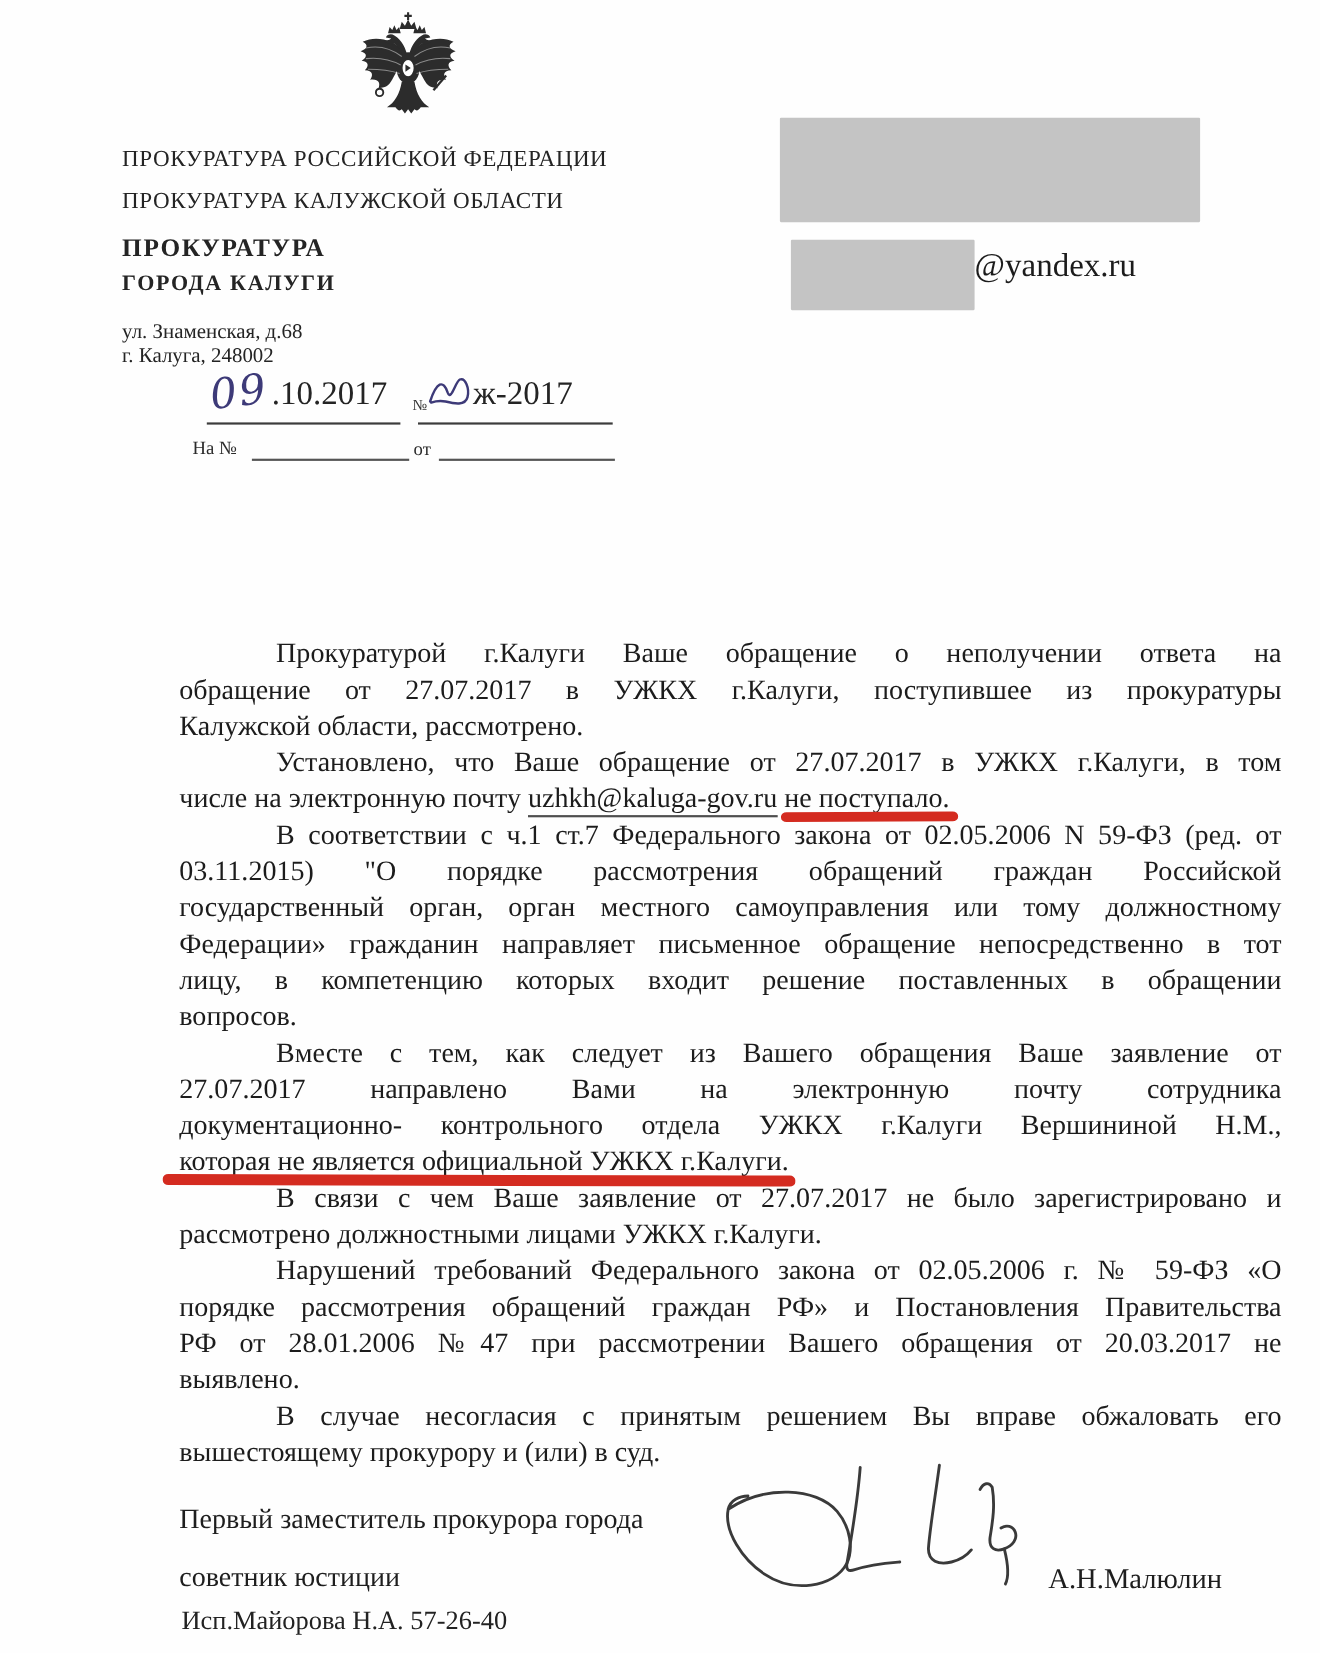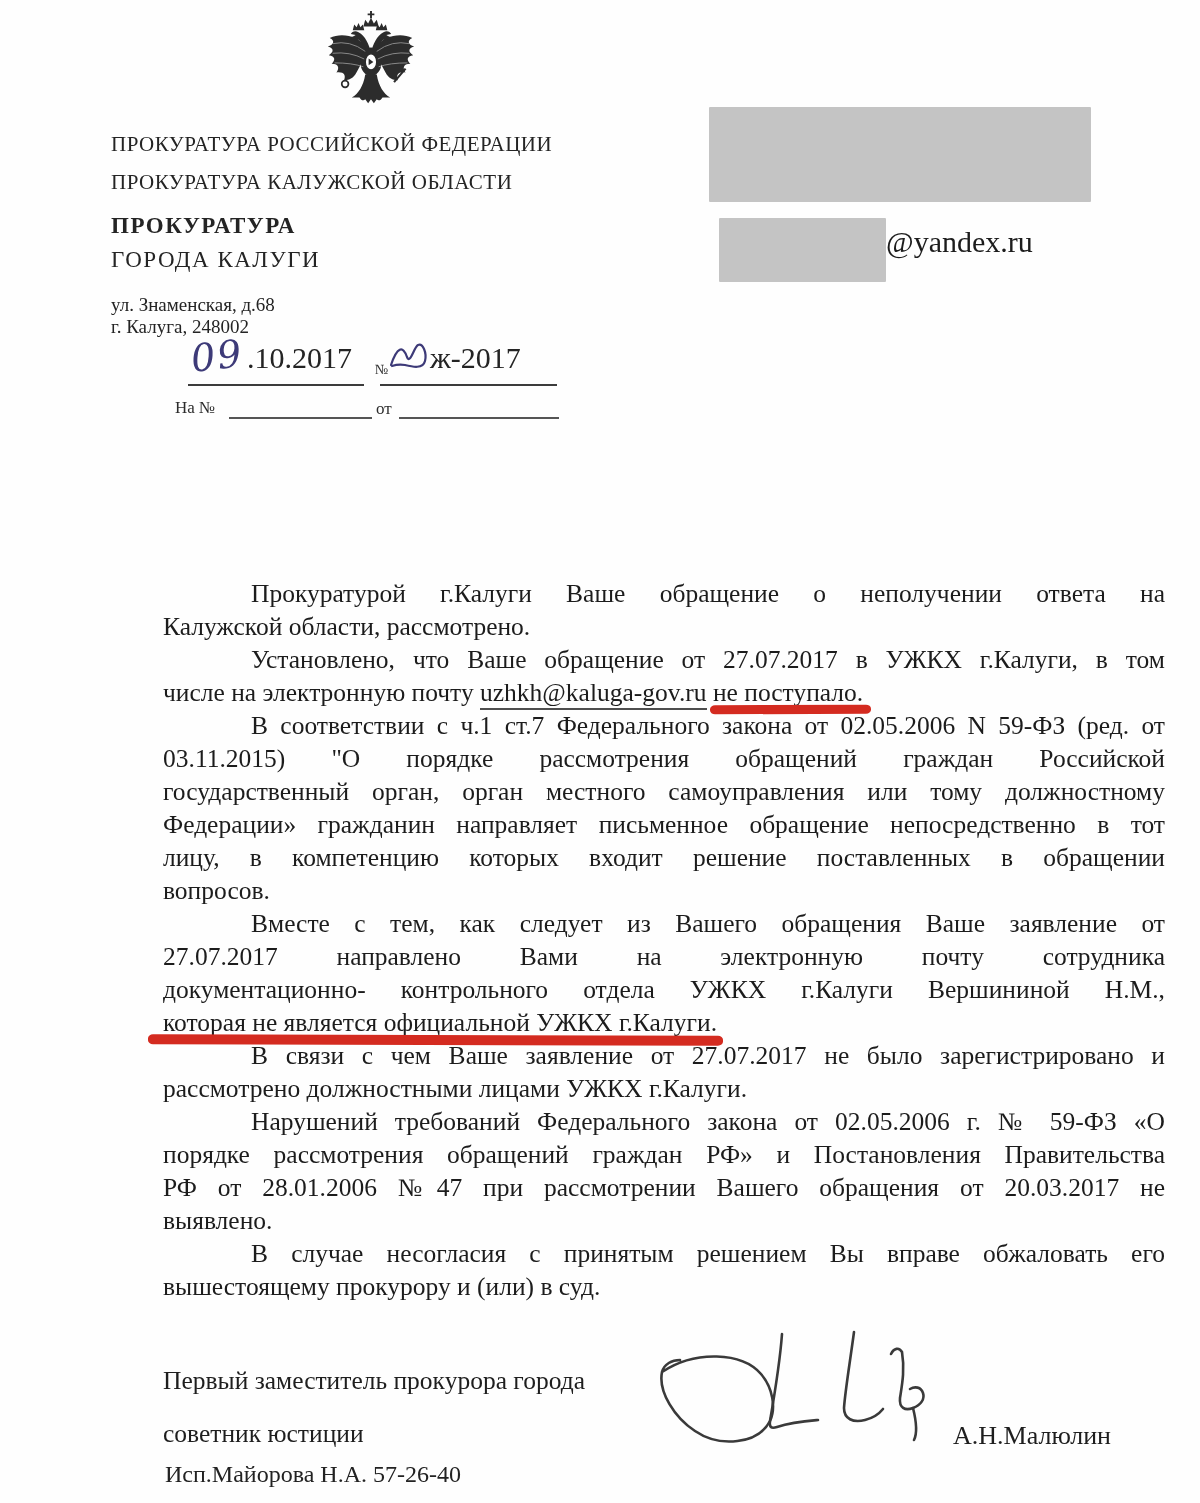--- a/index.html
+++ b/index.html
@@ -9,21 +9,21 @@
     overflow:hidden;
   }
   .abs { position:absolute; }
 
   
   .letterhead { left:111px; top:6px; width:520px; text-align:left; color:#242424; }
   .emblem-wrap { height:112px; display:flex; justify-content:center; align-items:flex-start; }
   .lh-org1 { font-size:21px; letter-spacing:.5px; margin-top:14px; white-space:nowrap; }
   .lh-org2 { font-size:21px; letter-spacing:.5px; margin-top:13px; white-space:nowrap; }
   .lh-org3 { font-size:23px; font-weight:bold; letter-spacing:1.5px; margin-top:18px; }
-  .lh-org4 { font-size:23px; font-weight:normal; letter-spacing:1.5px; margin-top:8px; }
+  .lh-org4 { font-size:20px; font-weight:bold; letter-spacing:1.5px; margin-top:8px; }
   .lh-addr1 { font-size:19px; margin-top:21px; }
   .lh-addr2 { font-size:19px; margin-top:0; }
 
   
   .hand { font-family:"DejaVu Serif",serif; font-style:italic; color:#3d3a78; }
   .hand-day { left:191px; top:334px; font-size:38px; transform:rotate(-7deg); letter-spacing:2px; }
   .printed-date { left:247px; top:341px; font-size:30px; color:#242424; }
   .no-small { left:375px; top:362px; font-size:14px; color:#333; }
   .num-suffix { left:430px; top:341px; font-size:30px; color:#242424; }
   .rule { background:#3c3c3c; height:2px; }
@@ -118,20 +118,21 @@
   <div class="abs ref-rule-1"></div>
   <div class="abs ref-ot">от</div>
   <div class="abs ref-rule-2"></div>
 
   <div class="abs redaction redact-1"></div>
   <div class="abs redaction redact-2"></div>
   <div class="abs yandex">@yandex.ru</div>
 
   <div class="abs body-block">
     <div class="jl first">Прокуратурой г.Калуги Ваше обращение о неполучении ответа на</div>
+    <div class="jl">обращение от 27.07.2017 в УЖКХ г.Калуги, поступившее из прокуратуры</div>
     <div class="jl last">Калужской области, рассмотрено.</div>
 
     <div class="jl first">Установлено, что Ваше обращение от 27.07.2017 в УЖКХ г.Калуги, в том</div>
     <div class="jl last">
       <span>числе на электронную почту</span>
       <span class="email-u">uzhkh@kaluga-gov.ru</span>
       <span class="redu">не поступало.</span>
     </div>
 
     <div class="jl first">В соответствии с ч.1 ст.7 Федерального закона от 02.05.2006 N 59-ФЗ (ред. от</div>

